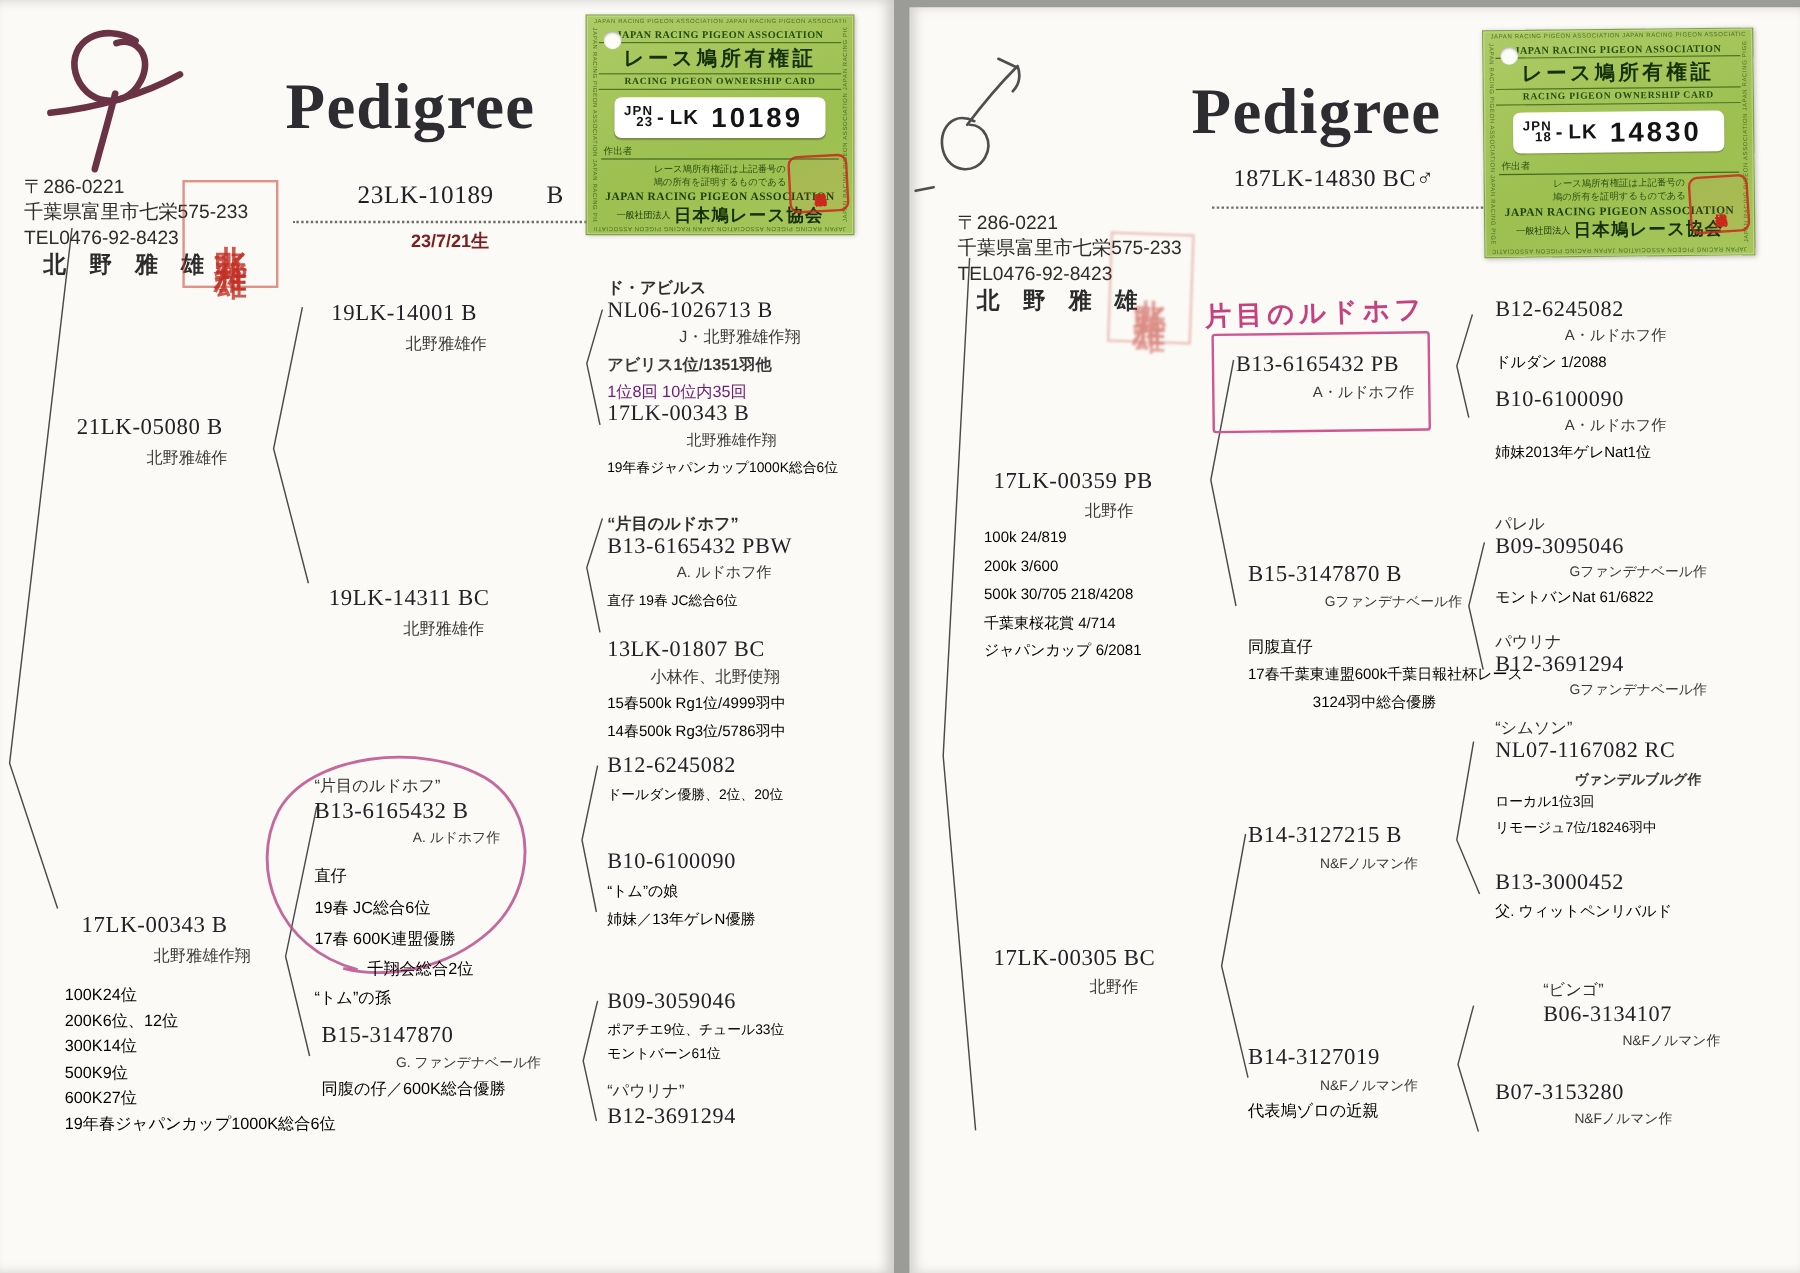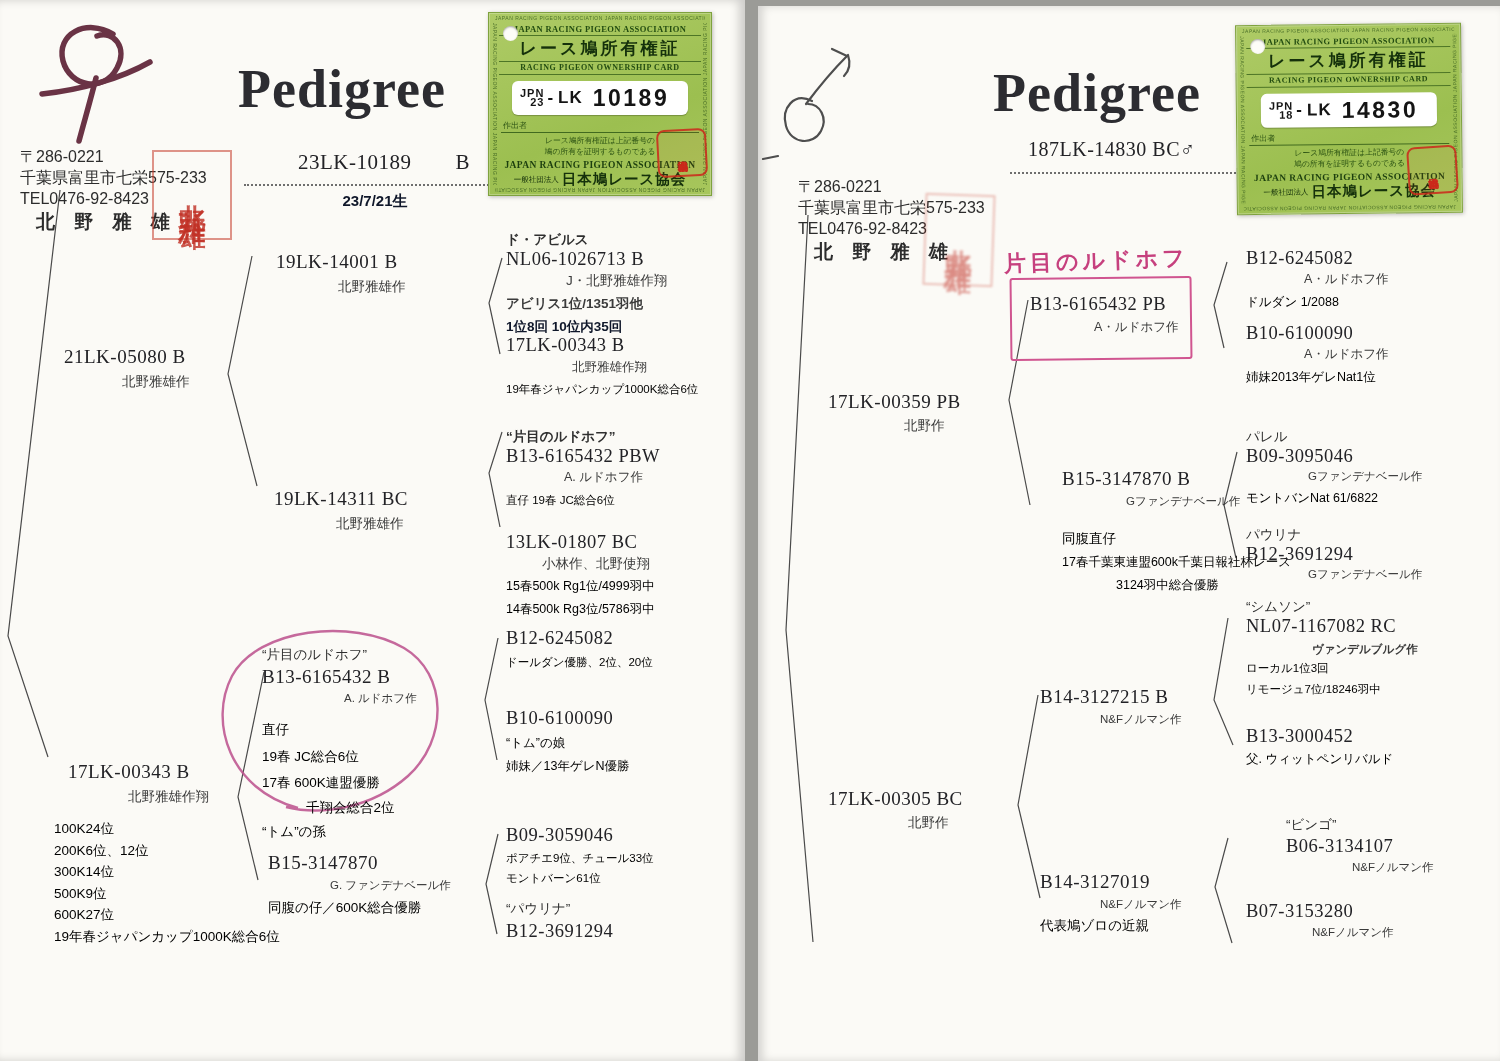--- a/index.html
+++ b/index.html
@@ -20,21 +20,21 @@
   .ring-sm{font-size:18.5px;}
   .n11{font-size:11.5px;}
   .n12{font-size:12.5px;}
   .n13{font-size:13.5px;}
   .name{font-size:13.5px;color:#2f2f2f;}
   .node div{white-space:nowrap;}
   .breeder{color:#3a3a3a;}
   .dotted{border-bottom:2px dotted #6e6e6e;height:0;}
   .owner-block{font-size:16px;line-height:21px;color:#2c2c2c;}
   .owner-name{font-size:19px;font-weight:bold;letter-spacing:7px;padding-left:16px;margin-top:2px;}
-  .birth{font-size:15px;font-weight:bold;color:#0f172a;}
+  .birth{font-size:15px;font-weight:bold;color:#7f1d1d;}
   
   .stamp{border:2px solid rgba(198,62,46,.55);color:rgba(193,48,36,.8);
     font-family:"Liberation Serif","DejaVu Serif",serif;font-weight:bold;
     writing-mode:vertical-rl;text-orientation:upright;font-size:27px;letter-spacing:6px;
     display:flex;align-items:center;justify-content:center;filter:blur(.6px);}
   
   .card{position:absolute;z-index:3;width:222px;height:182px;
     background:linear-gradient(160deg,#aecb66,#9cbf50 60%,#a7c65c);
     border:1px solid #7fa23e;box-shadow:0 0 0 1px rgba(255,255,255,.25) inset, 1px 1px 4px rgba(0,0,0,.25);
     color:#20460f;overflow:hidden;}
@@ -173,21 +173,21 @@
   <div class="ring ring-md">B15-3147870</div>
   <div class="breeder n11" style="padding-left:62px;margin-top:4px;">G. ファンデナベール作</div>
   <div class="n13" style="margin-top:6px;">同腹の仔／600K総合優勝</div>
 </div>
 
 <div class="abs node" style="left:506px;top:231px;">
   <div class="name" style="font-weight:bold;">ド・アビルス</div>
   <div class="ring ring-sm">NL06-1026713 B</div>
   <div class="breeder n13" style="padding-left:60px;margin-top:2px;">J・北野雅雄作翔</div>
   <div class="n13" style="margin-top:5px;font-weight:bold;color:#3b3b3b;">アビリス1位/1351羽他</div>
-  <div class="n13" style="margin-top:5px;font-weight:bold;color:#0f172a;">1位8回  10位内35回</div>
+  <div class="n13" style="margin-top:5px;font-weight:normal;color:#701a75;">1位8回  10位内35回</div>
 </div>
 
 <div class="abs node" style="left:506px;top:335px;">
   <div class="ring ring-sm">17LK-00343 B</div>
   <div class="breeder n12" style="padding-left:66px;margin-top:3px;">北野雅雄作翔</div>
   <div class="n11" style="margin-top:6px;">19年春ジャパンカップ1000K総合6位</div>
 </div>
 
 <div class="abs node" style="left:506px;top:428px;">
   <div class="name" style="font-weight:bold;">“片目のルドホフ”</div>
@@ -273,23 +273,30 @@
 <div class="abs node" style="left:1030px;top:294px;">
   <div class="ring ring-sm">B13-6165432 PB</div>
   <div class="breeder n12" style="padding-left:64px;margin-top:4px;">A・ルドホフ作</div>
 </div>
 
 <div class="abs node" style="left:828px;top:391px;">
   <div class="ring ring-md">17LK-00359 PB</div>
   <div class="breeder n13" style="padding-left:76px;margin-top:4px;">北野作</div>
 </div>
 <div class="abs flexrow" style="left:820px;top:437px;z-index:2;">
-</div>
-
-<div class="abs node" style="left:1062px;top:468px;">
+  <div class="n12" style="line-height:23.5px;">
+    <div>100k 24/819</div>
+    <div>200k 3/600</div>
+    <div>500k 30/705  218/4208</div>
+    <div>千葉東桜花賞 4/714</div>
+    <div>ジャパンカップ 6/2081</div>
+  </div>
+</div>
+
+<div class="abs node" style="left:1040px;top:468px;">
   <div class="ring ring-md">B15-3147870 B</div>
   <div class="breeder n11" style="padding-left:64px;margin-top:4px;">Gファンデナベール作</div>
   <div class="n13" style="margin-top:21px;">同腹直仔</div>
   <div class="n12" style="margin-top:6px;">17春千葉東連盟600k千葉日報社杯レース</div>
   <div class="n12" style="margin-top:6px;padding-left:54px;">3124羽中総合優勝</div>
 </div>
 
 <div class="abs node" style="left:828px;top:788px;">
   <div class="ring ring-md">17LK-00305 BC</div>
   <div class="breeder n13" style="padding-left:80px;margin-top:4px;">北野作</div>

